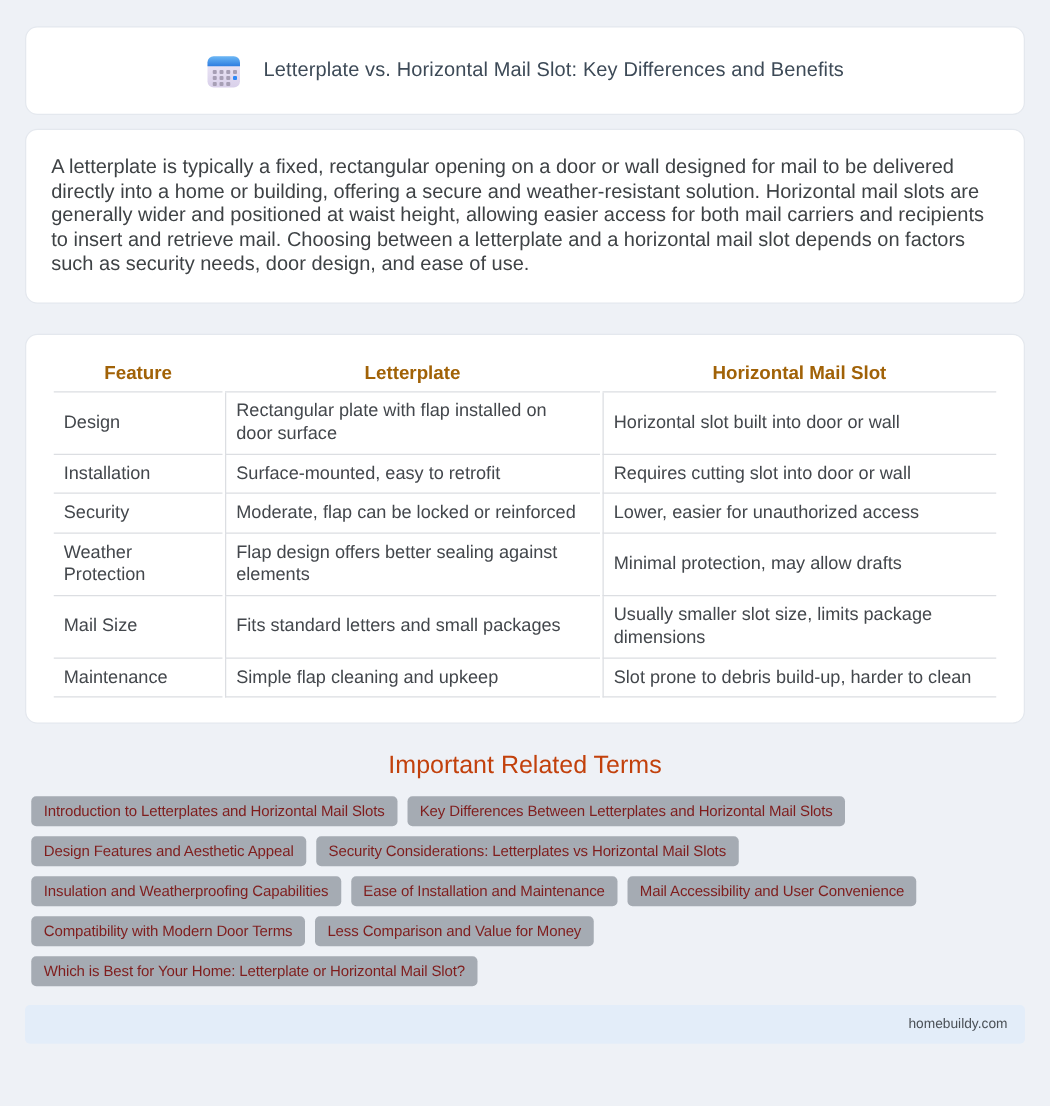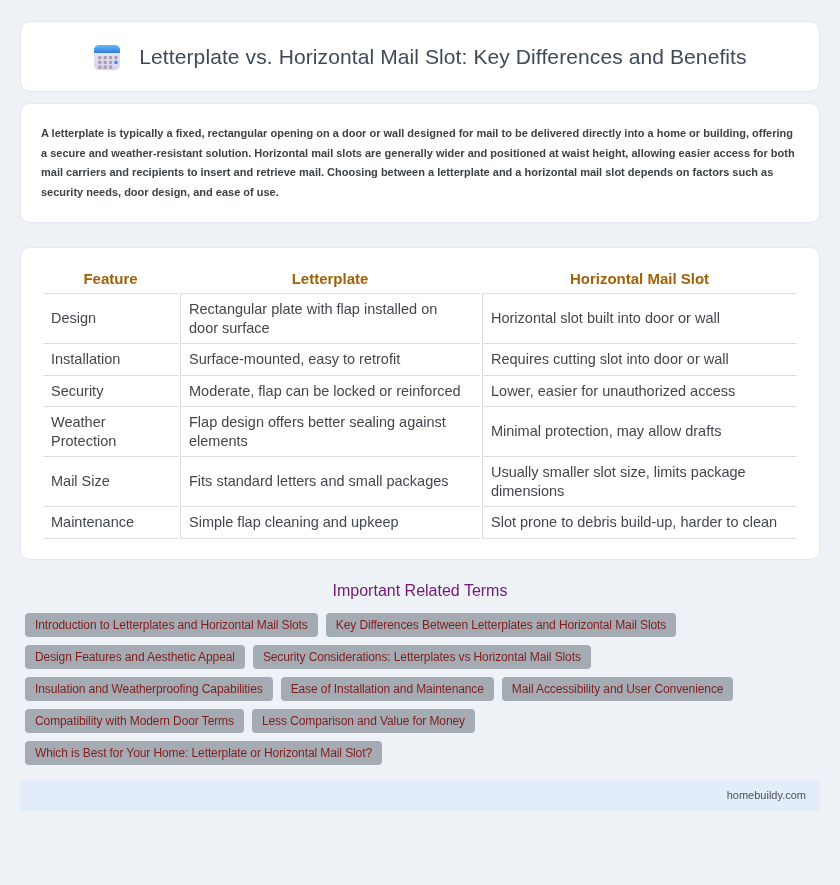--- a/index.html
+++ b/index.html
@@ -22,33 +22,32 @@
   .header-card {
     height: 71px;
     display: flex;
     align-items: center;
     justify-content: center;
     gap: 18px;
     margin-bottom: 11px;
   }
   .cal-icon { width: 28px; height: 28px; display: inline-block; flex: 0 0 auto; }
   .title {
-    font-size: 21px;
+    font-size: 16px;
     font-weight: 500;
     color: #3d4a57;
     letter-spacing: 0.1px;
   }
 
   
   .intro-card { padding: 20px; margin-bottom: 24px; }
   .intro-card p {
-    font-size: 11px;
+    font-size: 16px;
     line-height: 19.5px;
     color: #3e4245;
-    font-weight: bold;
   }
 
   
   .table-card { padding: 20px; margin-bottom: 22px; }
   table {
     width: 100%;
     border-collapse: separate;
     border-spacing: 2px 0;
     table-layout: fixed;
   }
@@ -66,23 +65,23 @@
     color: #43474c;
     text-align: left;
     vertical-align: middle;
     padding: 6px 10px 6px 8px;
     border-bottom: 1px solid #dcdee2;
   }
   td + td { border-left: 1px solid #dcdee2; }
 
   
   .terms-heading {
-    font-size: 16px;
+    font-size: 20px;
     font-weight: 500;
-    color: #701a75;
+    color: #c2410c;
     text-align: center;
     margin-bottom: 13px;
   }
   .tags {
     display: flex;
     flex-wrap: wrap;
     gap: 8px;
     padding: 0 5px;
     margin-bottom: 15px;
   }

